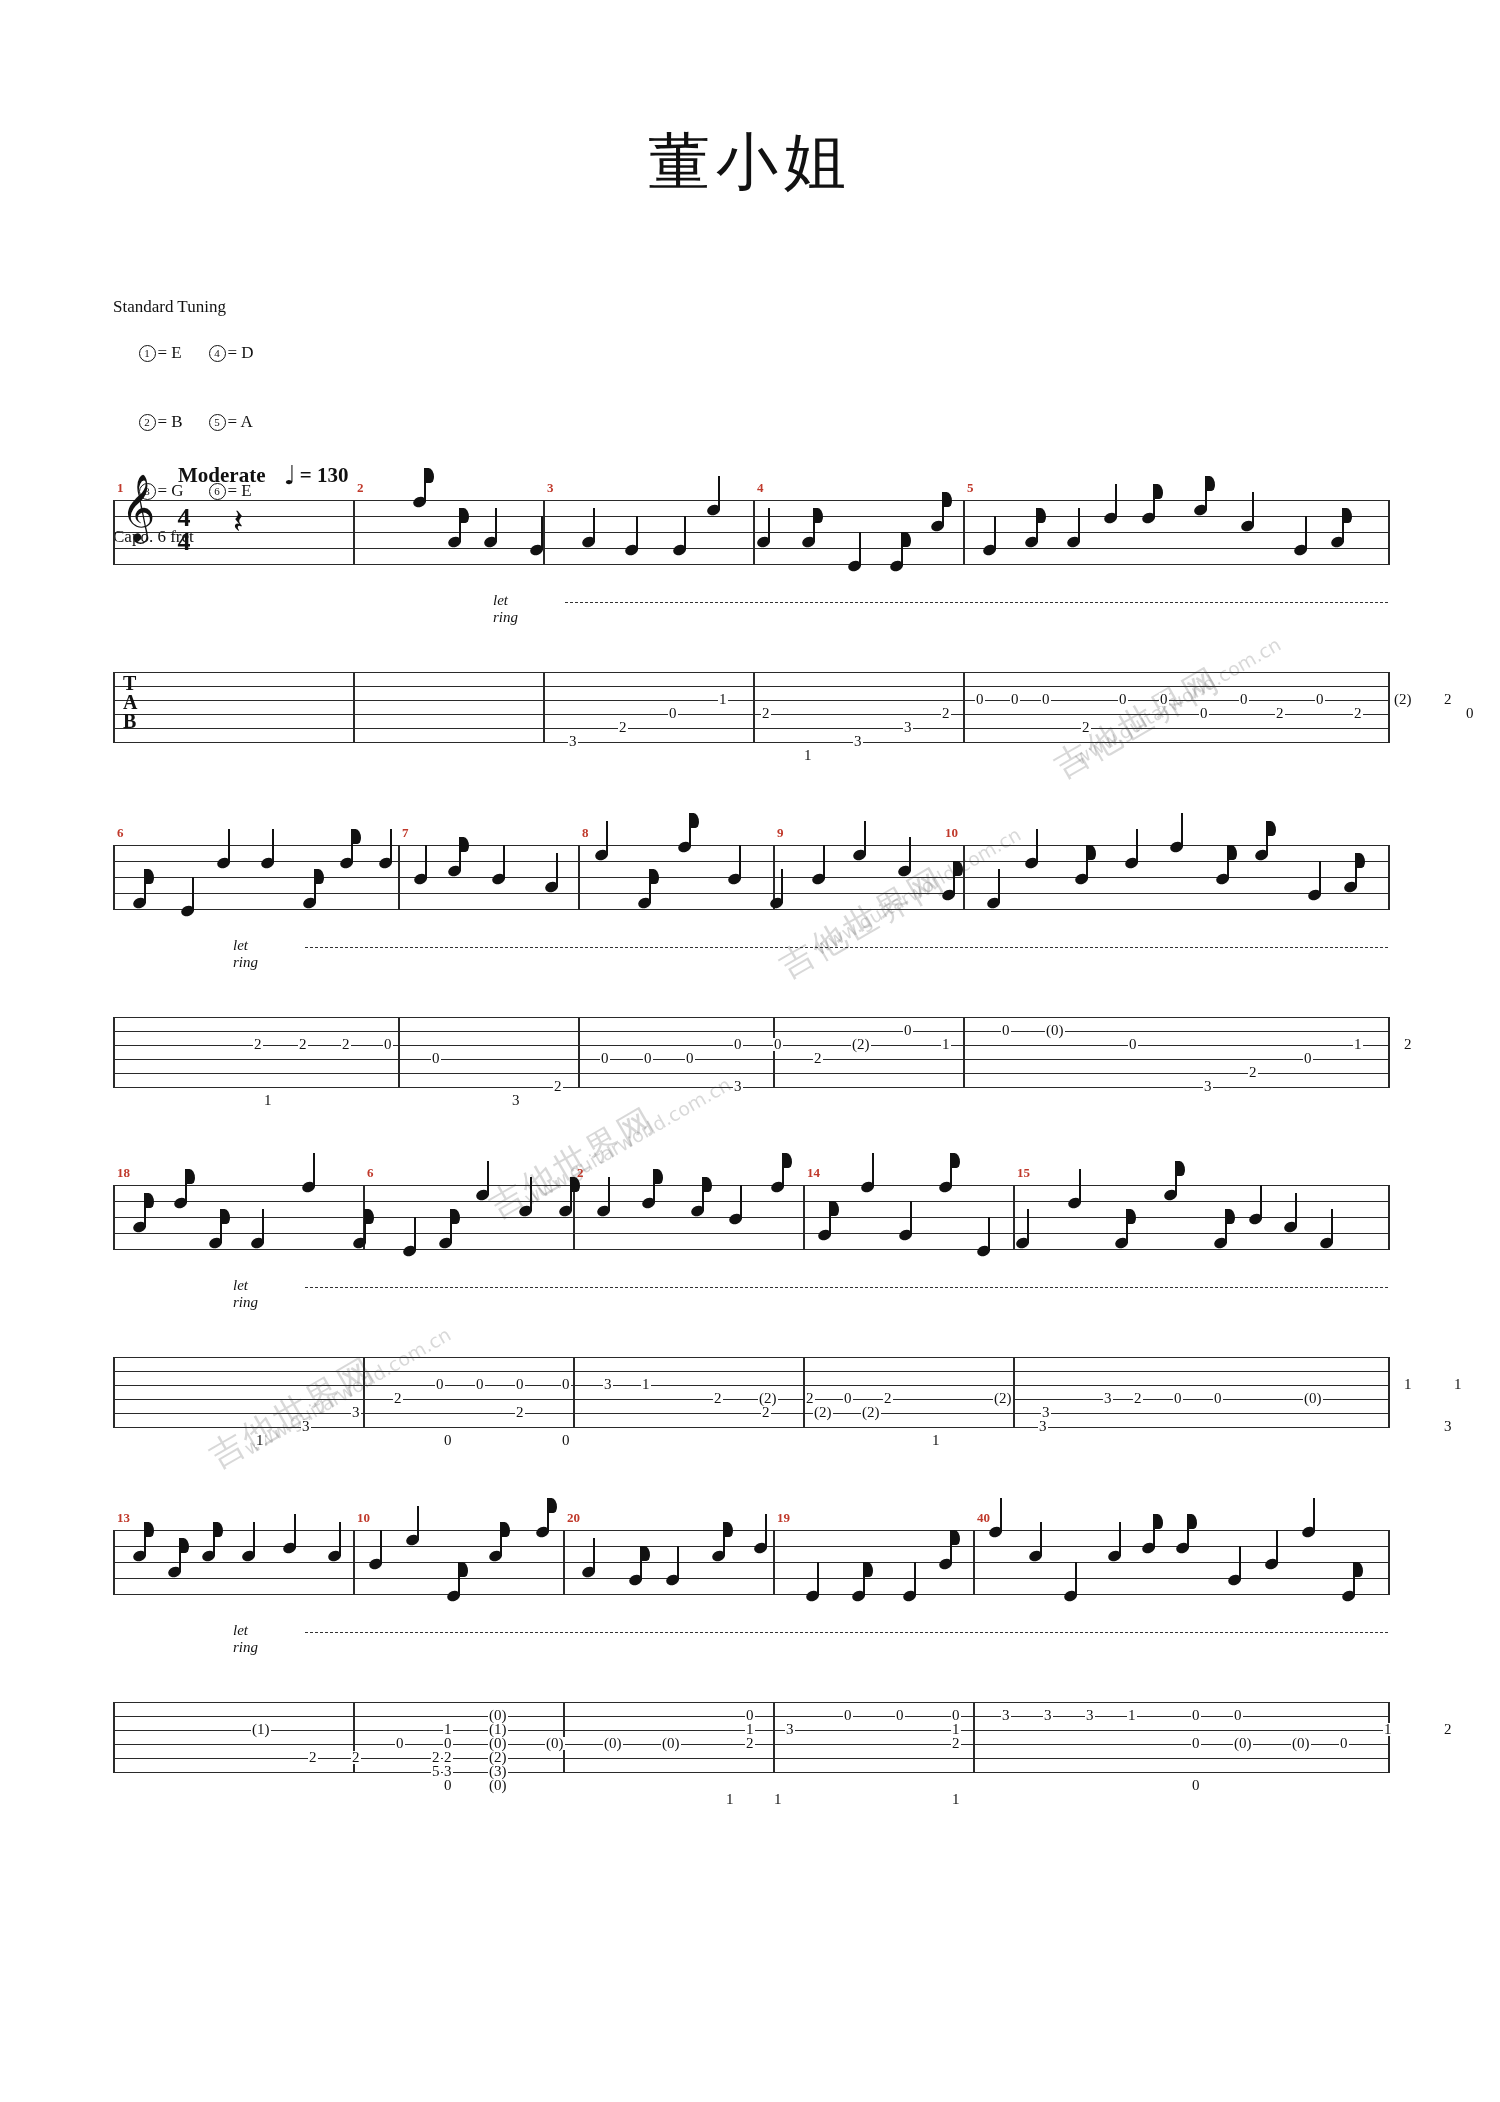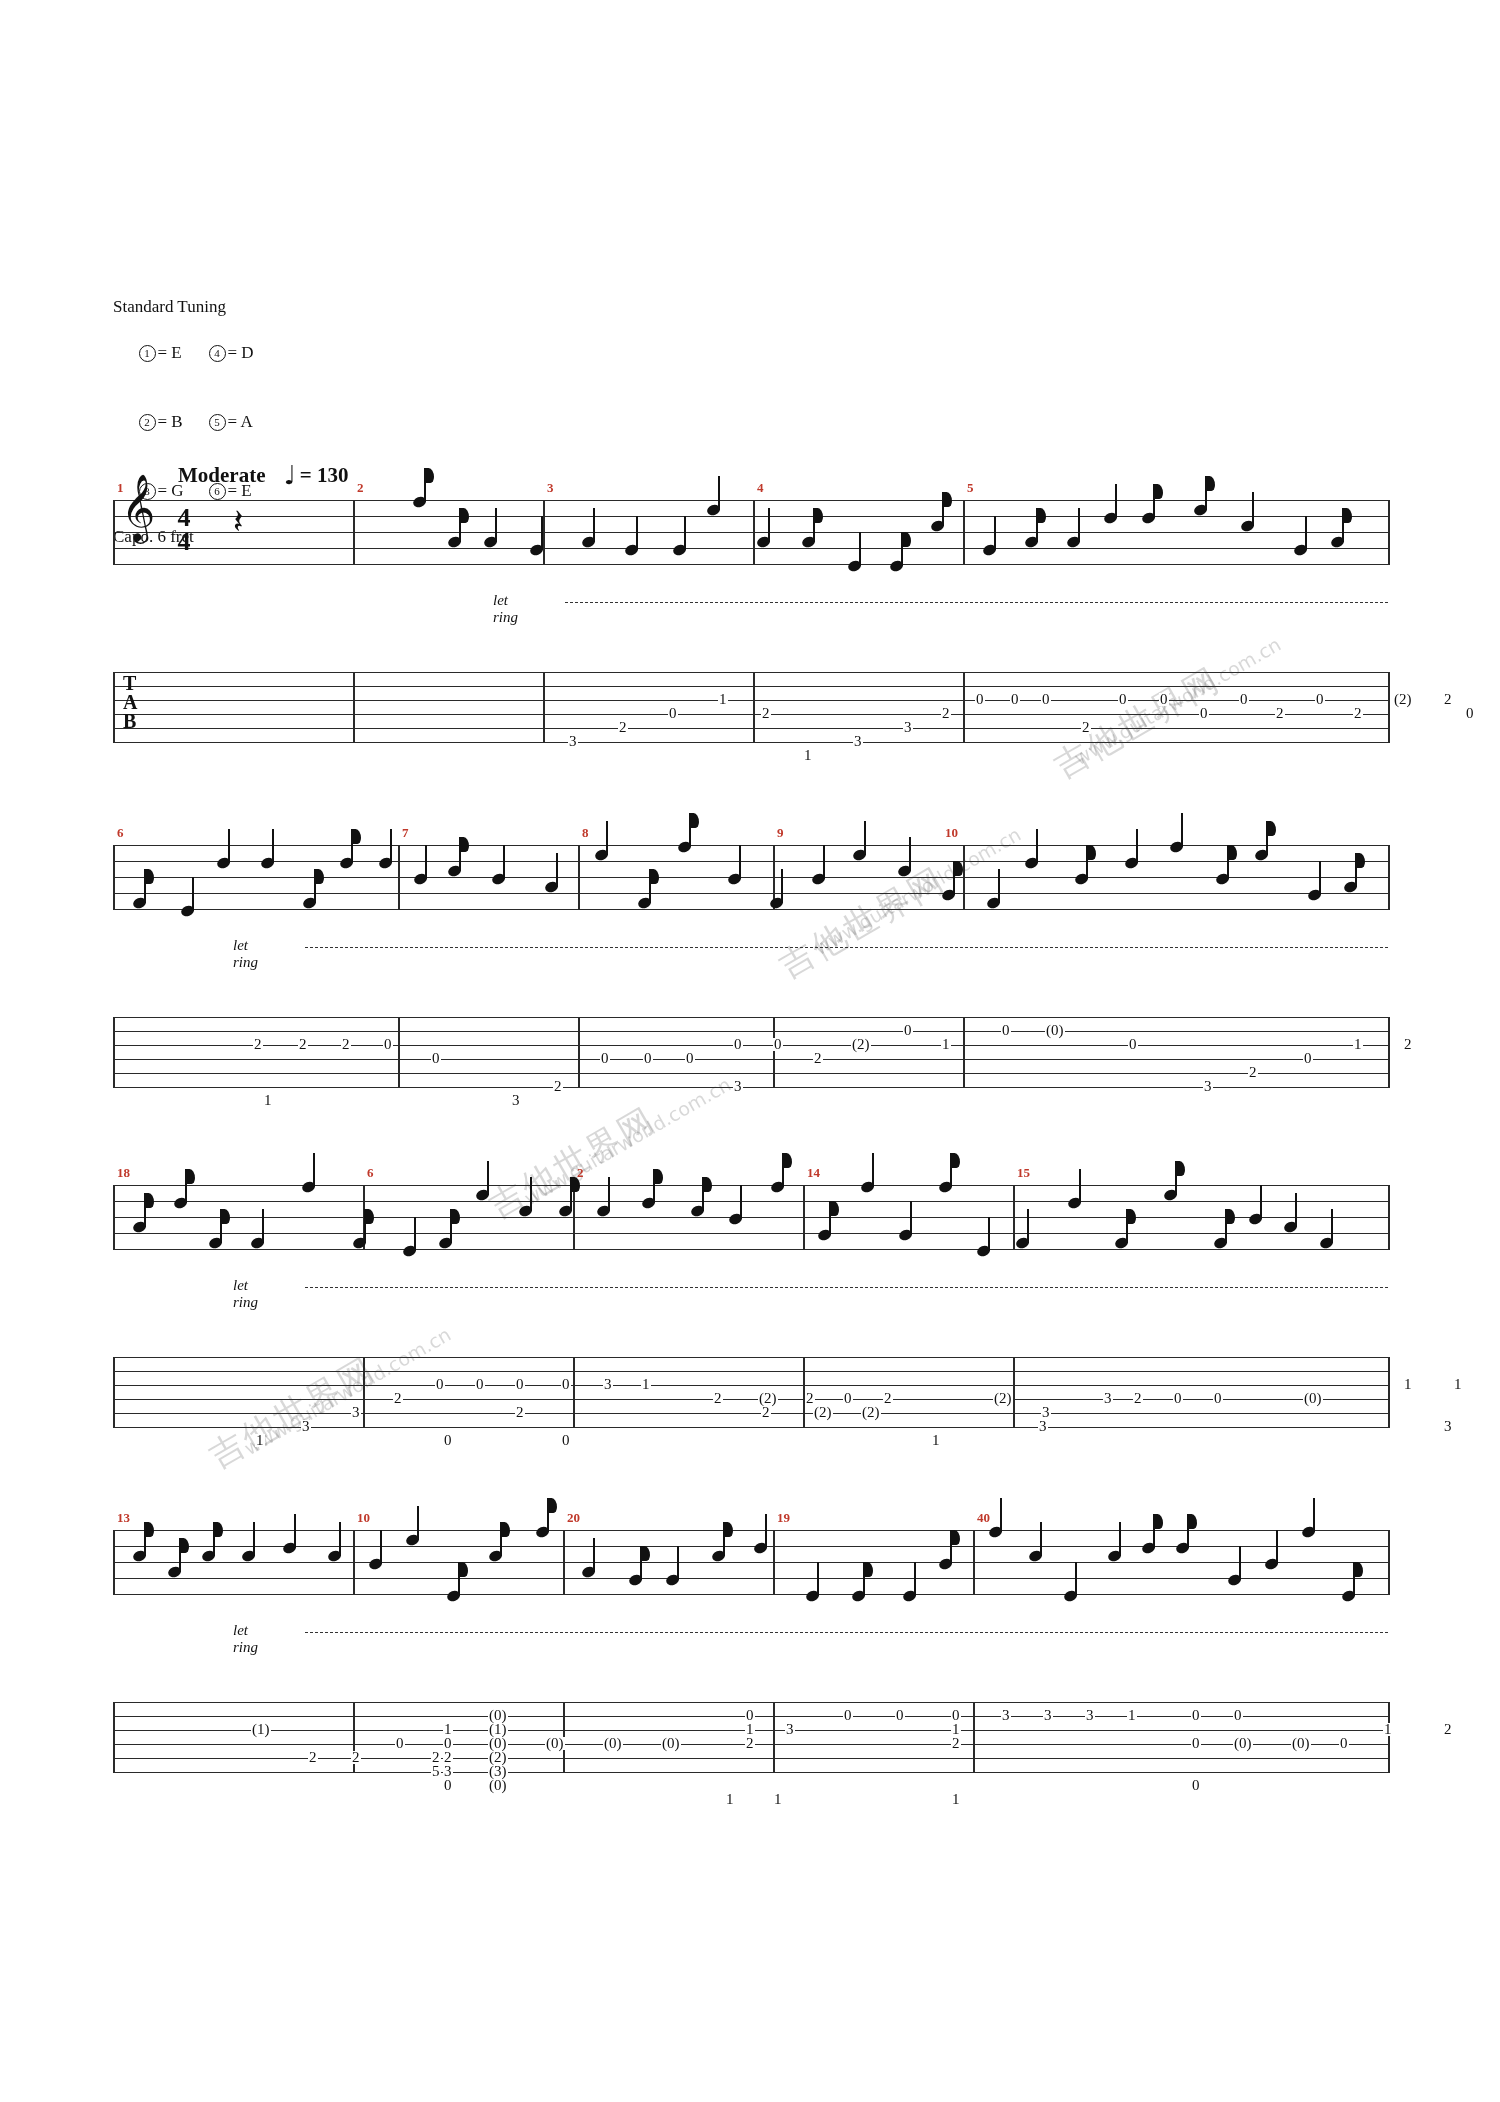--- a/index.html
+++ b/index.html
@@ -194,20 +194,21 @@
       <div class="wm big" style="left: 1045px; top: 700px; transform: rotate(-30deg);">吉他世界网</div>
       <div class="wm small" style="left: 1060px; top: 690px; transform: rotate(-30deg);">www.guitarworld.com.cn</div>
       <div class="wm big" style="left: 770px; top: 900px; transform: rotate(-30deg);">吉他世界网</div>
       <div class="wm small" style="left: 800px; top: 880px; transform: rotate(-30deg);">www.guitarworld.com.cn</div>
       <div class="wm big" style="left: 480px; top: 1140px; transform: rotate(-30deg);">吉他世界网</div>
       <div class="wm small" style="left: 510px; top: 1130px; transform: rotate(-30deg);">www.guitarworld.com.cn</div>
       <div class="wm big" style="left: 200px; top: 1390px; transform: rotate(-30deg);">吉他世界网</div>
       <div class="wm small" style="left: 230px; top: 1380px; transform: rotate(-30deg);">www.guitarworld.com.cn</div>
     </div>
 
+  <div class="title">董小姐</div>
 
   <div class="tuning">
     <div class="row">Standard Tuning</div>
     <div class="row">
       <span class="col2"><span class="circnum">1</span><span>= </span><span>E</span></span><span class="circnum">4</span>= <span>D</span>
     </div>
     <div class="row">
       <span class="col2"><span class="circnum">2</span>= <span>B</span></span><span class="circnum">5</span>= <span>A</span>
     </div>
     <div class="row">

